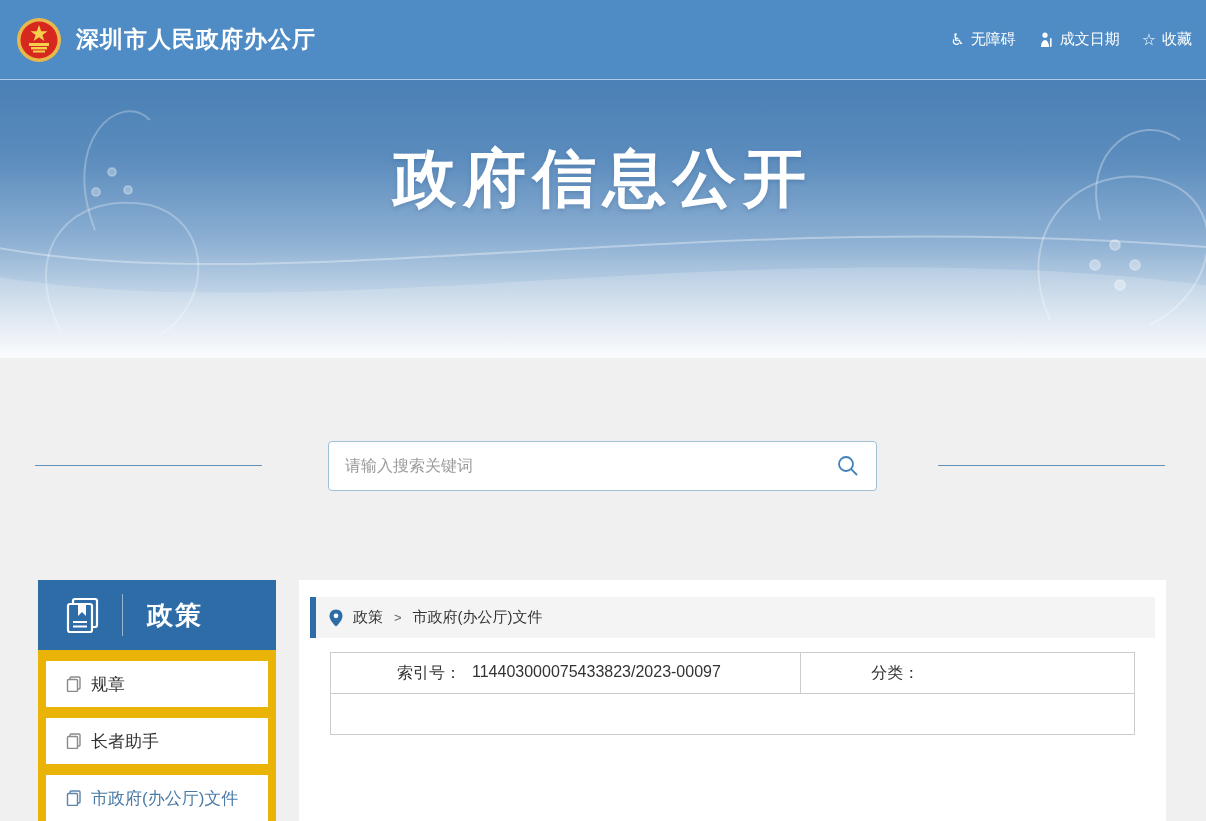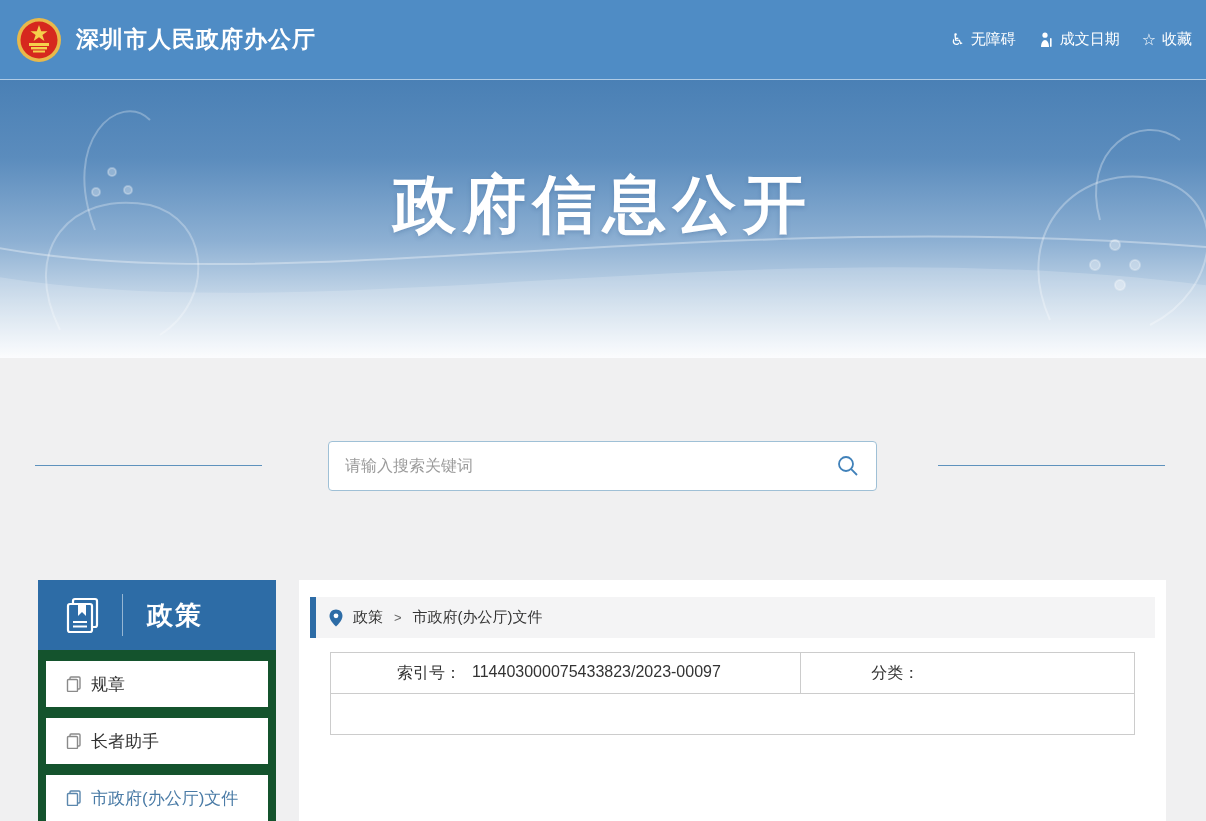--- a/index.html
+++ b/index.html
@@ -18,21 +18,21 @@
   .top-link .glyph{ font-size:16px; line-height:1; }
   .top-link svg{ display:block; }
 
   
   .banner{
     height:278px; position:relative; overflow:hidden;
     background:linear-gradient(180deg,#4a80b5 0%,#5b8cbd 28%,#8db0d3 58%,#cfdeec 82%,#fbfcfe 100%);
   }
   .banner svg.deco{ position:absolute; top:0; left:0; }
   .banner-title{
-    position:relative; text-align:center; padding-top:82px;
+    position:relative; text-align:center; padding-top:56px;
     font-size:63px; font-weight:bold; color:#ffffff; letter-spacing:7px;
     text-shadow:0 2px 4px rgba(40,80,130,.25);
   }
 
   
   .section{ background:#f0f0f1; height:463px; position:relative; }
 
   .search-row{ position:relative; height:50px; top:83px;border-radius:20px; }
   .deco-line{ position:absolute; top:24px; height:1px; background:#5e92bd; width:227px; }
   .deco-line.left{ left:35px; }
@@ -51,21 +51,21 @@
 
   .content-row{ position:absolute; top:222px; left:0; width:100%; display:flex; padding-left:38px; }
 
   
   .sidebar{ width:238px; flex:none; }
   .sidebar-header{
     height:70px; background:#2d6ca6; display:flex; align-items:center; padding-left:26px;
   }
   .sidebar-header .divider{ width:1px; height:42px; background:rgba(255,255,255,.5); margin:0 24px 0 20px; }
   .sidebar-title{ color:#fff; font-size:26px; font-weight:bold; letter-spacing:2px; }
-  .sidebar-list{ background:#14532d; padding:11px 8px 24px; height:172px; }
+  .sidebar-list{ background:#eab308; padding:11px 8px 24px; height:172px; }
   .side-item{
     background:#fff; height:46px; display:flex; align-items:center;
     padding-left:20px; margin-bottom:11px; font-size:17px; color:#333; cursor:pointer;
   }
   .side-item .doc-ic{ margin-right:9px; flex:none; }
   .side-item.active{ color:#4a7ba6; }
 
   
   .main-card{ width:867px; background:#fff; margin-left:23px; padding:17px 11px 0; height:248px; }
   .breadcrumb{

